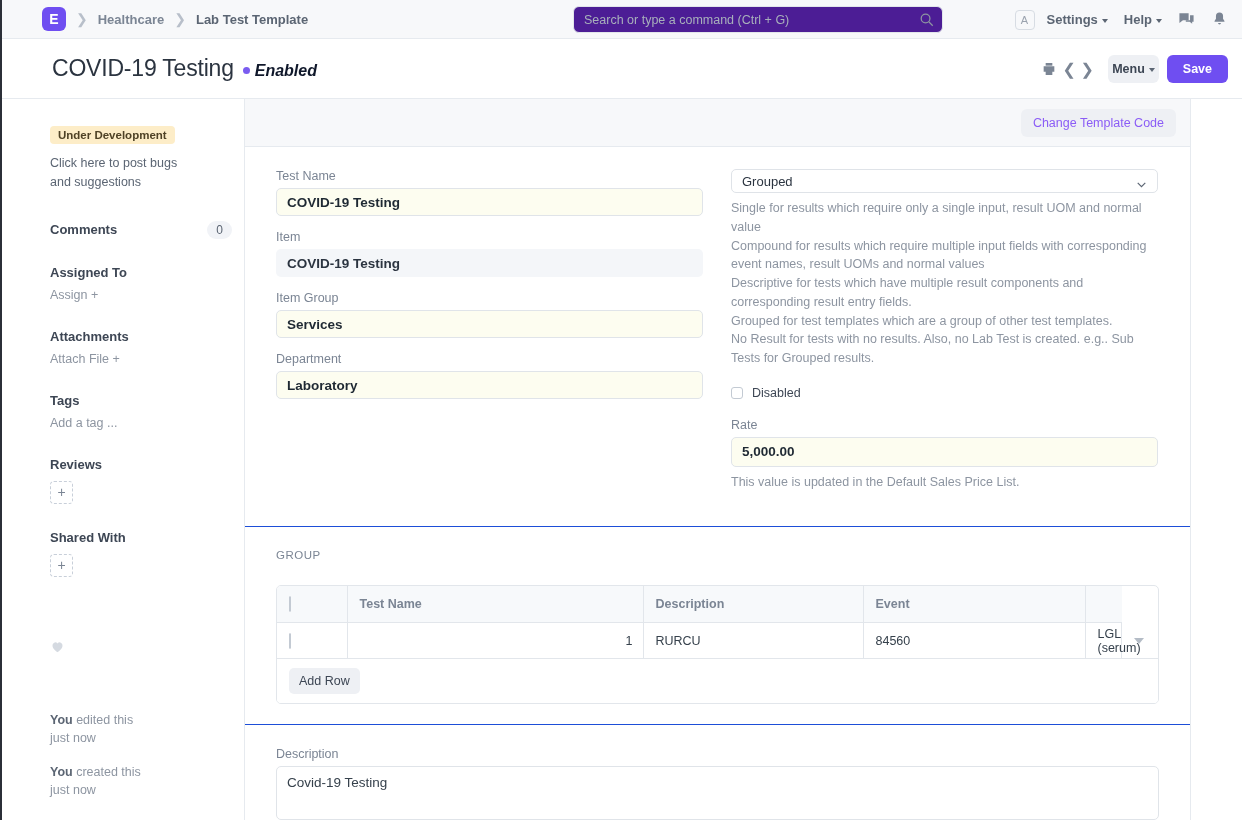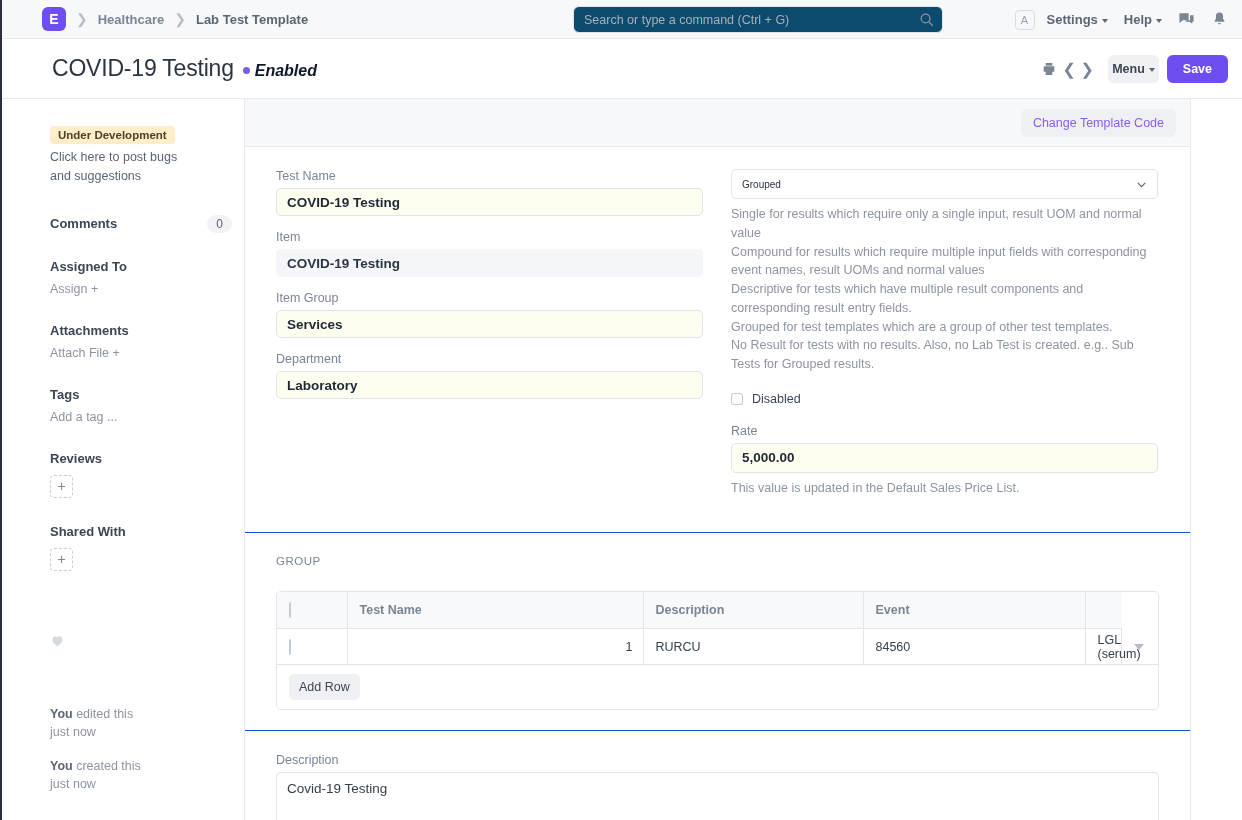--- a/index.html
+++ b/index.html
@@ -23,21 +23,21 @@
     color:#fff; font-size:14px; font-weight:700; display:flex; align-items:center;
     justify-content:center; flex:none; letter-spacing:0;
   }
   .chev { color:#b8bfca; font-size:14px; margin:0 10px; flex:none; line-height:1; }
   .crumb { font-size:13px; font-weight:700; color:#7b8594; white-space:nowrap; text-decoration:none; }
   .crumb.active { color:#5b6573; }
 
   .searchwrap { position:absolute; left:571px; top:6px; width:370px; height:27px; }
   .searchbox {
     width:100%; height:100%; border:1px solid #e2e6eb; border-radius:6px;
-    background:#0c4a6e; font-size:12.5px; color:#8d95a1;
+    background:#4c1d95; font-size:12.5px; color:#8d95a1;
     padding:0 30px 0 10px; font-family:"Liberation Sans", sans-serif;
   }
   .searchbox::placeholder { color:#a8b0bb; }
   .search-ico { position:absolute; right:9px; top:6px; width:15px; height:15px; color:#8d95a1; }
 
   .nav-right { position:absolute; right:14px; top:0; height:39px; display:flex; align-items:center; gap:0; }
   .avatar-sq {
     width:20px; height:20px; border:1px solid #d7dce3; border-radius:4px; color:#9aa2ae;
     font-size:11px; display:flex; align-items:center; justify-content:center; margin-right:12px;
   }
@@ -65,21 +65,21 @@
   .btn-default { background:#eef0f4; color:#3d4654; margin-left:12px; }
   .btn-primary { background:#6f4ef1; color:#fff; margin-left:8px; padding:7px 16px; }
 
   
   .body { display:flex; height:721px; }
   .sidebar { width:243px; flex:none; background:#fff; border-right:1px solid #e6eaef; padding:26px 0 0 48px; position:relative; }
   .badge-dev {
     display:inline-block; background:#fdedc8; color:#4f4226; font-size:11.5px; font-weight:700;
     padding:3px 8px; border-radius:4px; cursor:pointer;
   }
-  .sb-note { font-size:12.5px; color:#5b6573; line-height:1.55; margin-top:4px; width:150px; }
+  .sb-note { font-size:12.5px; color:#5b6573; line-height:1.55; margin-top:10px; width:150px; }
   .sb-row { display:flex; align-items:center; justify-content:space-between; width:182px; margin-top:28px; }
   .sb-title { font-size:13px; font-weight:700; color:#3d4654; }
   .count-pill { background:#f1f3f7; color:#5b6573; font-size:12px; border-radius:10px; padding:2px 9px; min-width:22px; text-align:center; }
   .sb-block { margin-top:26px; }
   .sb-link { font-size:12.5px; color:#8d95a1; margin-top:8px; display:inline-block; cursor:pointer; }
   .sb-link .plus { color:#8d95a1; }
   .plus-box {
     width:23px; height:23px; border:1px dashed #c8cfd9; border-radius:4px; margin-top:9px;
     display:flex; align-items:center; justify-content:center; color:#7b8594; font-size:14px; cursor:pointer;
   }
@@ -101,22 +101,22 @@
   .flabel { font-size:12.5px; color:#7b8594; margin-bottom:5px; }
   .finput {
     width:100%; height:28px; border:1px solid #e0e4e9; border-radius:5px; background:#fdfdf0;
     font-size:13.5px; font-weight:700; color:#1f2933; padding:0 10px;
     font-family:"Liberation Sans", sans-serif;
   }
   .finput.readonly { background:#f4f6f9; border-color:transparent; color:#2b3440; }
   .fgroup { margin-bottom:14px; }
   .selectwrap { position:relative; }
   .fselect {
-    width:100%; height:30px; border:1px solid #dfe3e8; border-radius:5px; background:#fff;
-    font-size:10px; color:#2b3440; padding:0 28px 0 10px; appearance:none;
+    width:100%; height:24px; border:1px solid #dfe3e8; border-radius:5px; background:#fff;
+    font-size:13px; color:#2b3440; padding:0 28px 0 10px; appearance:none;
     font-family:"Liberation Sans", sans-serif; cursor:pointer;
   }
   .sel-chev { position:absolute; right:10px; top:9px; width:13px; height:13px; color:#5b6573; pointer-events:none; }
   .helptext { font-size:12.5px; color:#8d95a1; line-height:1.5; margin-top:6px; }
   .checkrow { display:flex; align-items:center; gap:9px; margin-top:18px; }
   .cbox { width:12px; height:12px; border:1px solid #c3cad3; border-radius:3px; background:#fff; flex:none; cursor:pointer; }
   .checkrow label { font-size:12.5px; color:#3d4654; cursor:pointer; }
 
   
   .grid-title { font-size:11.5px; letter-spacing:0.5px; color:#7b8594; margin-bottom:24px; }

